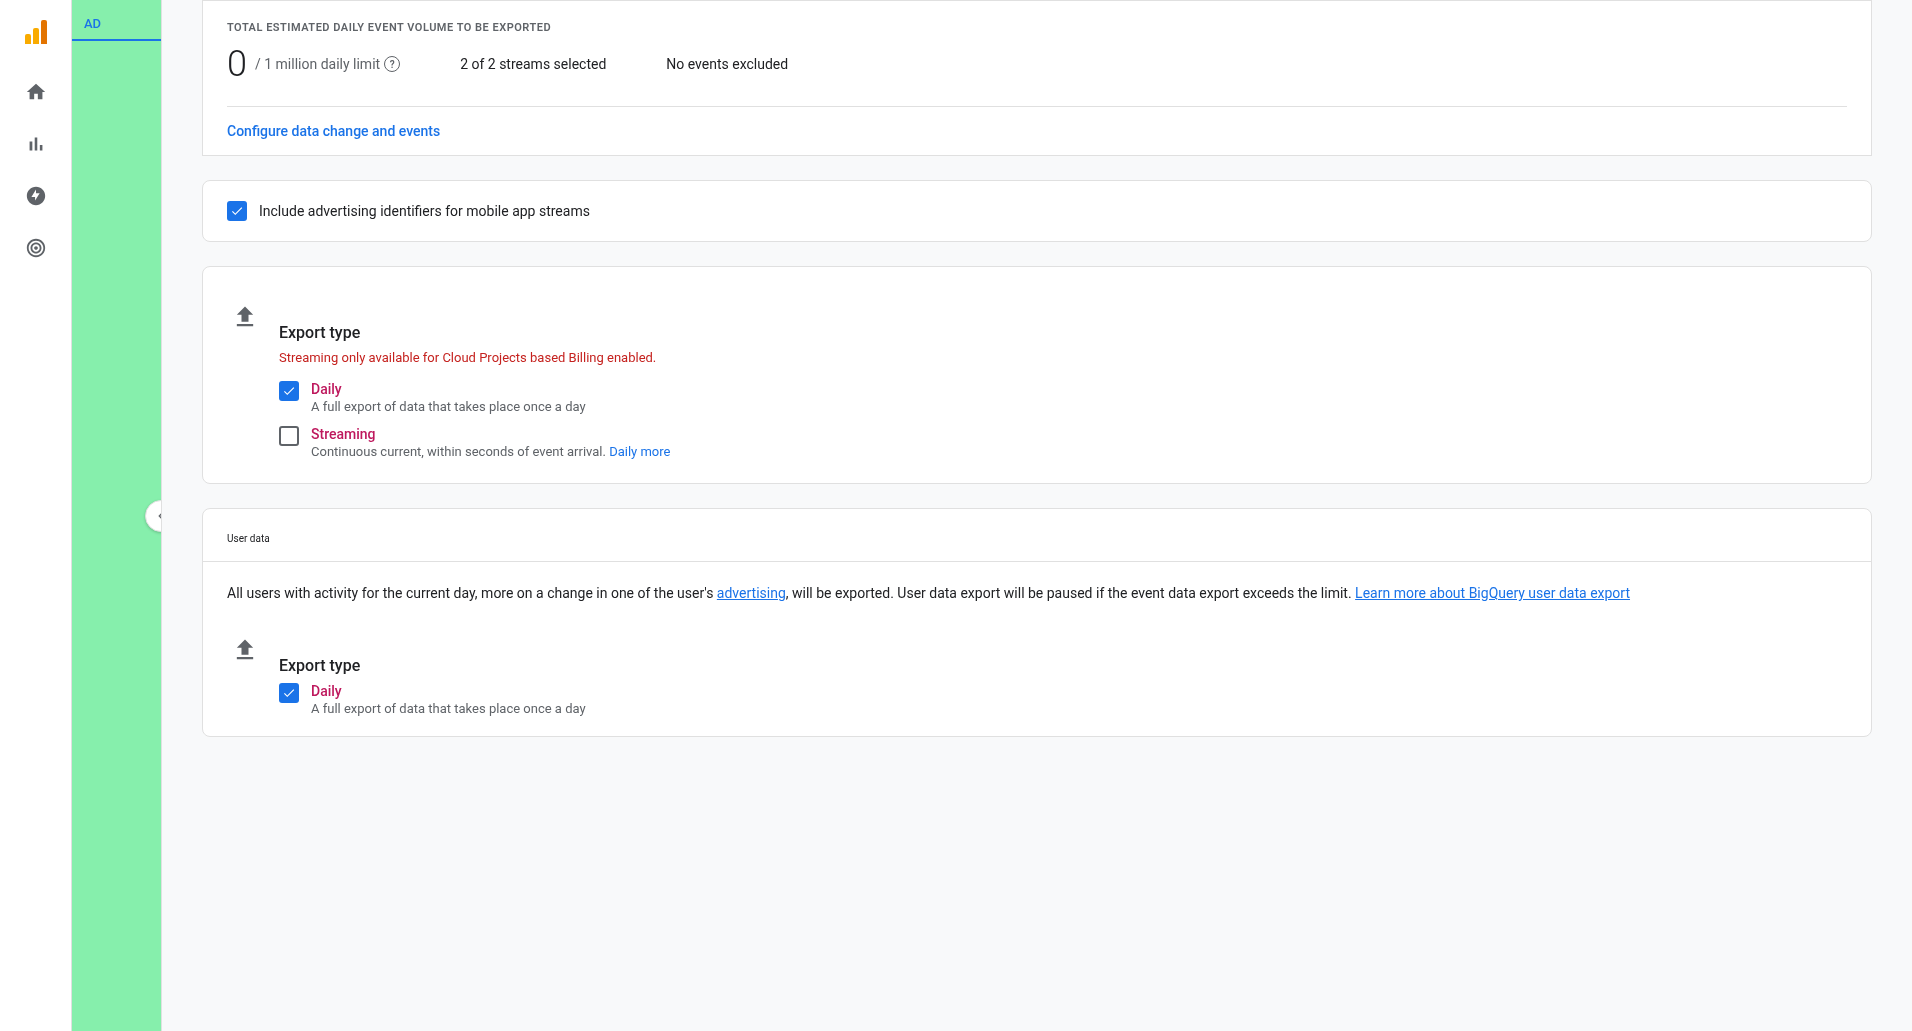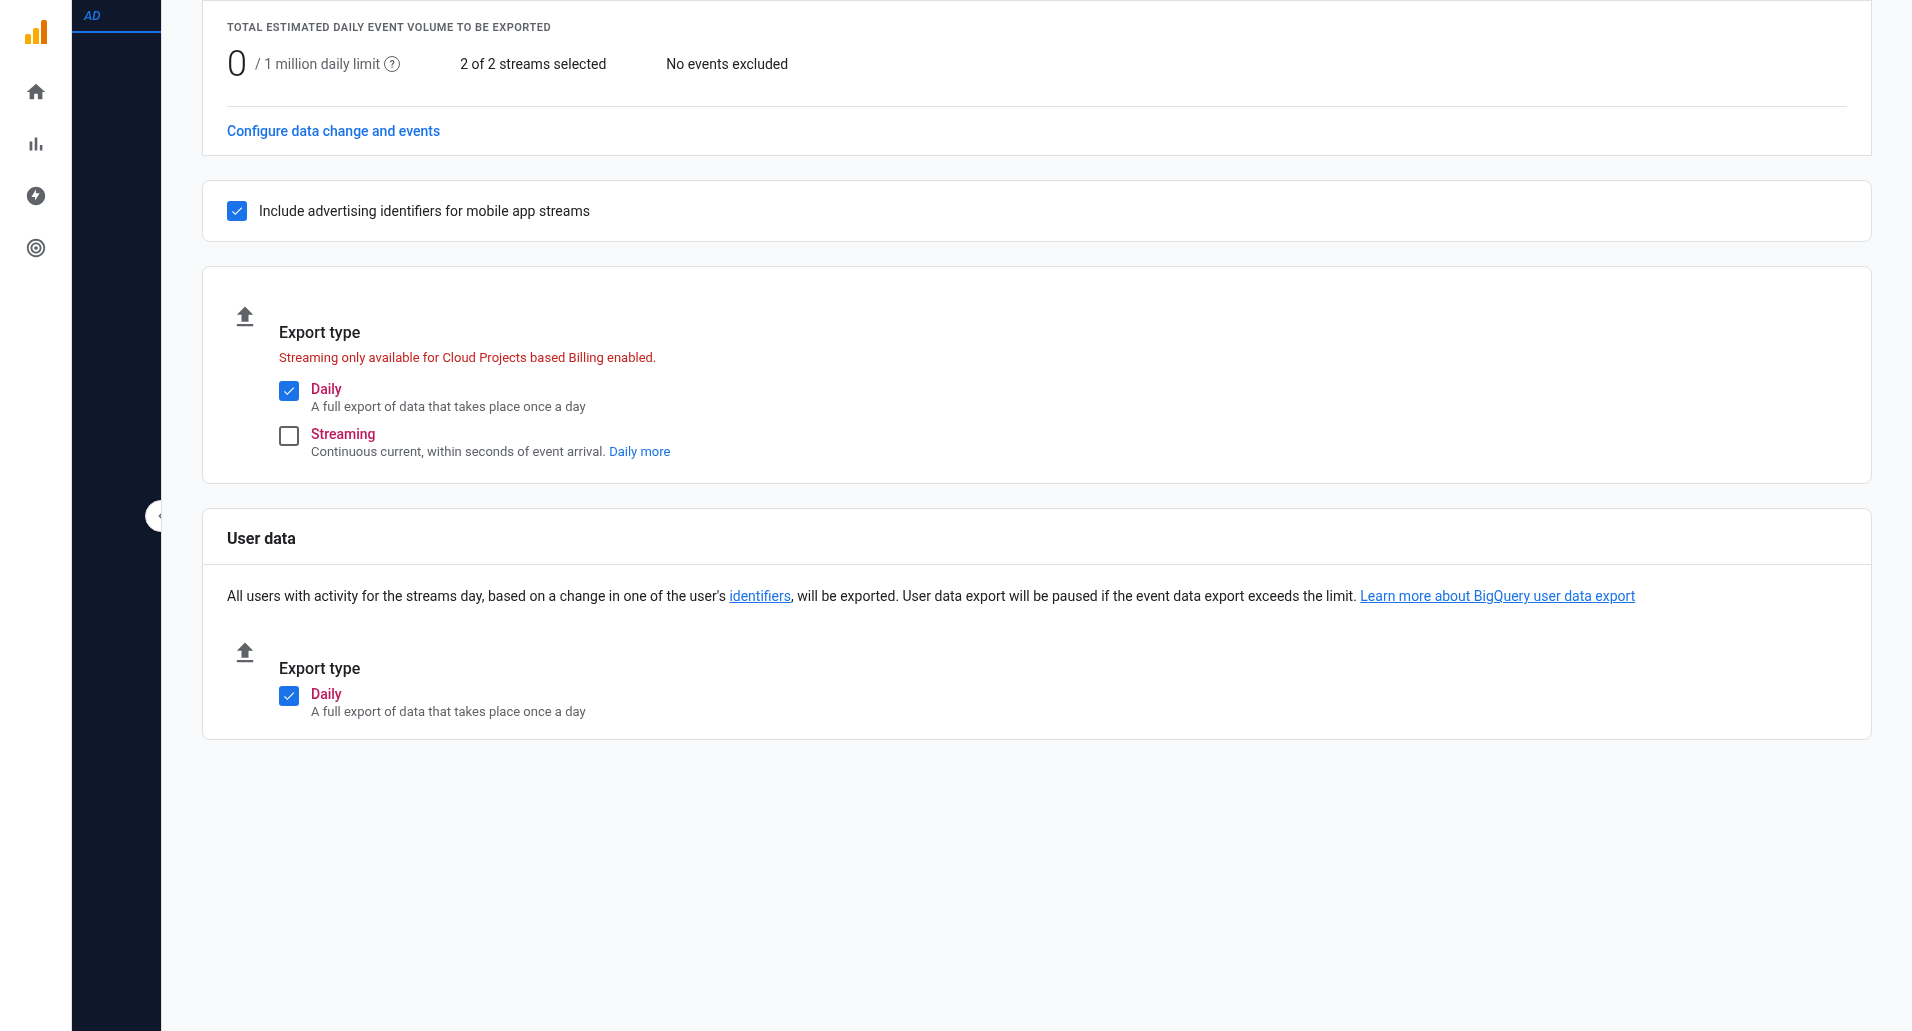--- a/index.html
+++ b/index.html
@@ -70,28 +70,28 @@
     }
     .nav-icon-item svg {
       width: 22px;
       height: 22px;
       fill: #5f6368;
     }
 
     
     .secondary-sidebar {
       width: 90px;
-      background: #0f172a;
+      background: #86efac;
       border-right: 1px solid #e0e0e0;
       flex-shrink: 0;
       display: flex;
       flex-direction: column;
+      padding-top: 8px;
       position: relative;
       overflow: hidden;
-      font-style: italic;
     }
 
     .secondary-sidebar-header {
       padding: 8px 12px;
       font-size: 13px;
       font-weight: 500;
       color: #1a73e8;
       border-bottom: 2px solid #1a73e8;
       white-space: nowrap;
     }
@@ -351,22 +351,22 @@
       border: 1px solid #e0e0e0;
       margin-bottom: 24px;
     }
 
     .user-data-header {
       padding: 20px 24px 16px 24px;
       border-bottom: 1px solid #e0e0e0;
     }
 
     .user-data-title {
-      font-size: 16px;
-      font-weight: 700;
+      font-size: 10px;
+      font-weight: 400;
       color: #202124;
     }
 
     .user-data-body {
       padding: 20px 24px;
     }
 
     .user-data-description {
       font-size: 14px;
       color: #202124;
@@ -504,21 +504,21 @@
       </div>
     </div>
   </div>
 
   <div class="user-data-card">
     <div class="user-data-header">
       <span class="user-data-title">User data</span>
     </div>
     <div class="user-data-body">
       <p class="user-data-description">
-        <span>All users with activity for the streams day, based on a change in one of the user's </span><a class="attributes-link">identifiers</a><span>, will be exported. User data export will be paused if the event data export exceeds the limit.</span> <a class="learn-more-link">Learn more about BigQuery user data export</a>
+        <span>All users with activity for the current day, more on a change in one of the user's </span><a class="attributes-link">advertising</a><span>, will be exported. User data export will be paused if the event data export exceeds the limit.</span> <a class="learn-more-link">Learn more about BigQuery user data export</a>
       </p>
 
       <div class="section-header">
         <div class="upload-icon-box">
           <svg width="28" height="28" viewBox="0 0 24 24" fill="#5f6368">
             <path d="M9 16h6v-6h4l-7-7-7 7h4v6zm-4 2h14v2H5v-2z"></path>
           </svg>
         </div>
         <span class="section-title">Export type</span>
       </div>

